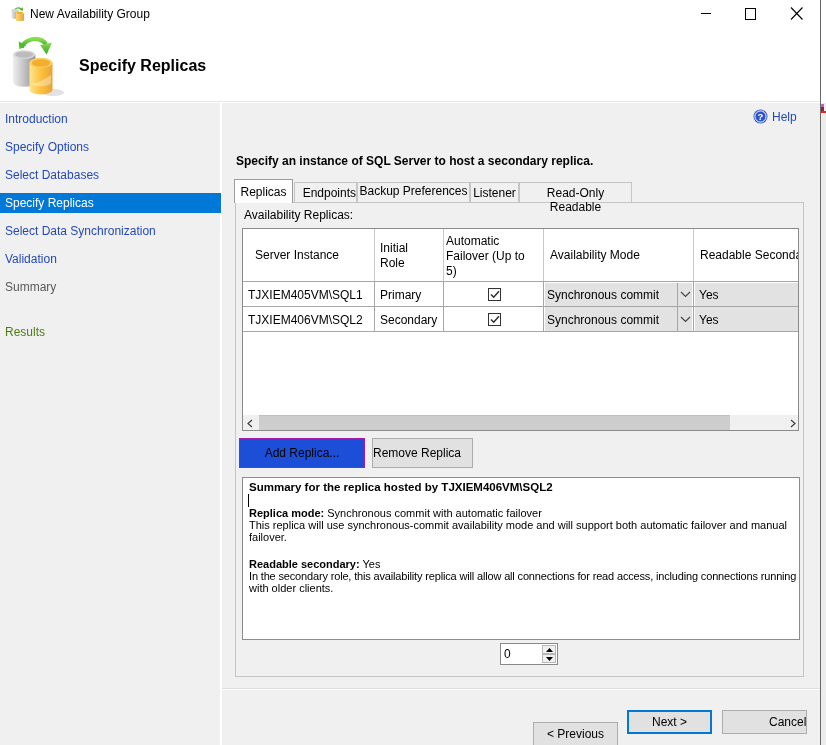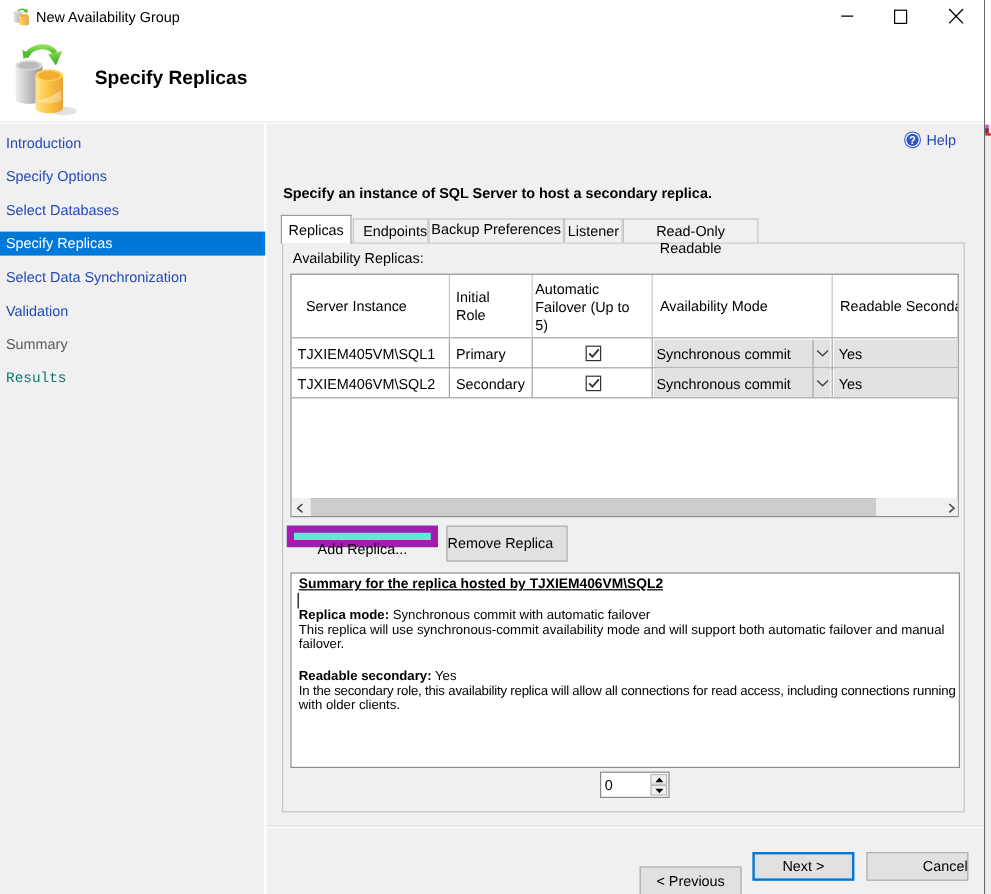--- a/index.html
+++ b/index.html
@@ -83,21 +83,21 @@
   <div class="abs" style="left:222px;top:103px;width:598px;height:642px;background:#f0f0f0;"></div>
 
   <div class="abs t12" style="left:5px;top:112px;color:#2449b6;">Introduction</div>
   <div class="abs t12" style="left:5px;top:140px;color:#2449b6;">Specify Options</div>
   <div class="abs t12" style="left:5px;top:168px;color:#2449b6;">Select Databases</div>
   <div class="abs" style="left:0;top:193px;width:221px;height:20px;background:#0078d7;"></div>
   <div class="abs t12" style="left:5px;top:196px;color:#fff;">Specify Replicas</div>
   <div class="abs t12" style="left:5px;top:224px;color:#2449b6;">Select Data Synchronization</div>
   <div class="abs t12" style="left:5px;top:252px;color:#2449b6;">Validation</div>
   <div class="abs t12" style="left:5px;top:280px;color:#5a5a5a;">Summary</div>
-  <div class="abs t12" style="left:5px;top:308px;color:#0f766e;font-family:Liberation Mono, monospace;">Results</div>
+  <div class="abs t12" style="left:5px;top:325px;color:#4d7c0f;">Results</div>
 
   <svg class="abs" style="left:753px;top:109px;" width="15" height="15" viewBox="0 0 15 15">
     <circle cx="7.5" cy="7.5" r="7" fill="#2f54c9"></circle>
     <circle cx="7.5" cy="7.5" r="5.6" fill="none" stroke="#fff" stroke-width="1"></circle>
     <text x="7.5" y="11" font-size="9.5" font-weight="bold" fill="#fff" text-anchor="middle" font-family="Liberation Sans">?</text>
   </svg>
   <div class="abs t12" style="left:772px;top:110px;color:#2449b6;">Help</div>
 
   <div class="abs t12" style="left:236px;top:154px;font-weight:bold;">Specify an instance of SQL Server to host a secondary replica.</div>
 
@@ -166,25 +166,25 @@
     <div class="abs" style="left:0;top:186px;width:557px;height:16px;background:#f0f0f0;"></div>
     <div class="abs" style="left:16px;top:186px;width:471px;height:16px;background:#cdcdcd;border-top:1px solid #c0c0c0;border-bottom:1px solid #c0c0c0;"></div>
     <svg class="abs" style="left:3px;top:190px;" width="8" height="9" viewBox="0 0 8 9">
         <path d="M6 1 L2 4.5 L6 8" fill="none" stroke="#3f3f3f" stroke-width="1.2"></path>
       </svg>
     <svg class="abs" style="left:546px;top:190px;" width="8" height="9" viewBox="0 0 8 9">
         <path d="M2 1 L6 4.5 L2 8" fill="none" stroke="#3f3f3f" stroke-width="1.2"></path>
       </svg>
   </div>
 
-  <div class="abs t12" style="left:239px;top:438px;width:126px;height:18px;background:#5eead4;border:6px solid #a21caf;text-align:center;line-height:28px;">Add Replica...</div>
+  <div class="abs t12" style="left:239px;top:438px;width:126px;height:30px;background:#1d4ed8;border:1px solid #a21caf;text-align:center;line-height:28px;">Add Replica...</div>
   <div class="abs t12" style="left:372px;top:438px;width:101px;height:30px;background:#e1e1e1;border:1px solid #adadad;line-height:28px;">Remove Replica</div>
 
   <div class="abs" style="left:242px;top:477px;width:558px;height:163px;background:#fff;border:1px solid #8b8b8b;overflow:hidden;">
-    <div class="abs t11" style="left:6px;top:3px;font-weight:bold;font-size:11.5px;text-decoration:underline;">Summary for the replica hosted by TJXIEM406VM\SQL2</div>
+    <div class="abs t11" style="left:6px;top:3px;font-weight:bold;font-size:11.5px;">Summary for the replica hosted by TJXIEM406VM\SQL2</div>
     <div class="abs" style="left:5px;top:16px;width:1px;height:13px;background:#000;"></div>
     <div class="abs t11" style="left:6px;top:30px;line-height:11.9px;white-space:nowrap;"><b>Replica mode:</b> Synchronous commit with automatic failover<br>This replica will use synchronous-commit availability mode and will support both automatic failover and manual<br>failover.</div>
     <div class="abs t11" style="left:6px;top:81px;line-height:11.9px;white-space:nowrap;"><b>Readable secondary:</b> Yes<br><span style="letter-spacing:-0.16px;">In the secondary role, this availability replica will allow all connections for read access, including connections running</span><br>with older clients.</div>
   </div>
 
   <div class="abs" style="left:500px;top:643px;width:58px;height:22px;background:#fff;border:1px solid #898989;">
     <div class="abs t12" style="left:3px;top:3px;">0</div>
     <div class="abs" style="left:41px;top:1px;width:14px;height:9px;background:#f0f0f0;border:1px solid #b8b8b8;"></div>
     <div class="abs" style="left:41px;top:10px;width:14px;height:9px;background:#f0f0f0;border:1px solid #b8b8b8;"></div>
     <svg class="abs" style="left:44.5px;top:4px;" width="7" height="4" viewBox="0 0 7 4">

